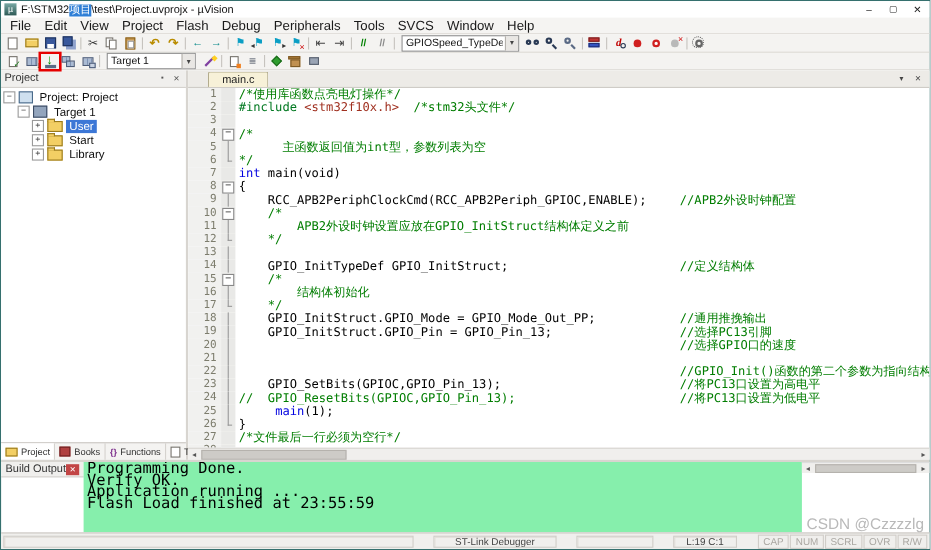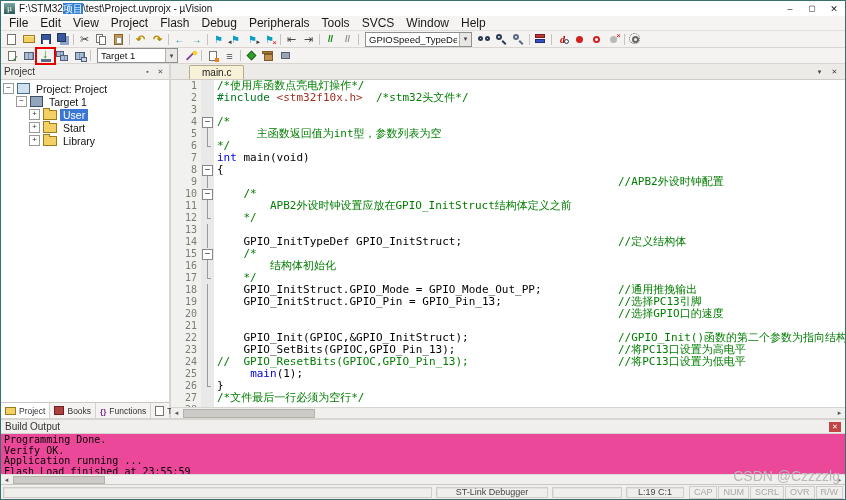--- a/index.html
+++ b/index.html
@@ -137,31 +137,31 @@
   .ct{flex:1;position:relative;padding-left:3px;overflow:hidden;}
   .tail{position:absolute;left:404px;top:0;}
   .tk-pl{color:#000;} .tk-com{color:#007d00;} .tk-kw{color:#0000e0;} .tk-dir{color:#007820;} .tk-str{color:#a03020;}
   .hscroll{height:10px;background:#f0efed;border-top:1px solid #d8d5d0;display:flex;align-items:center;flex:none;}
   .sarr{width:11px;font-size:7px;text-align:center;color:#555;flex:none;}
   .sarr-l::before{content:"◂";} .sarr-r::before{content:"▸";}
   .sthumb{width:130px;height:7px;background:#cdcbc7;border:1px solid #b5b2ad;margin:0 1px;flex:none;}
   .sgrow{flex:1;}
 
   
-  .bo{height:64px;display:flex;flex-direction:column;border-top:2px solid #d8d5d0;flex:none;}
+  .bo{height:64px;display:flex;flex-direction:row;border-top:2px solid #d8d5d0;flex:none;}
   .bohead{height:13px;background:#f0efed;font-size:10px;display:flex;align-items:center;padding:0 4px;color:#333;border-bottom:1px solid #d5d2ce;flex:none;}
   .boclose{margin-left:auto;width:12px;height:10px;background:#c24545;color:#fff;font-size:7px;display:flex;align-items:center;justify-content:center;}
   .boclose::before{content:"✕";}
-  .bobody{flex:1;background:#ec4899;font-family:"DejaVu Sans Mono",monospace;font-size:10px;line-height:10.5px;padding:1px 3px;overflow:hidden;color:#000;}
+  .bobody{flex:1;background:#86efac;font-family:"DejaVu Sans Mono",monospace;font-size:14px;line-height:10.5px;padding:1px 3px;overflow:hidden;color:#000;}
   .boline{height:10.5px;white-space:pre;}
   .boscroll{height:9px;background:#f0efed;border-top:1px solid #ddd;display:flex;align-items:center;flex:none;}
   .boscroll .sthumb{width:90px;height:6px;}
 
   
-  .statusbar{height:15px;background:#f0efed;border-top:1px solid #cac7c2;display:flex;align-items:center;font-size:9px;color:#444;padding:0 2px;gap:4px;flex:none;box-sizing:border-box;}
+  .statusbar{height:15px;background:#f0efed;border-top:1px solid #cac7c2;display:flex;align-items:center;font-size:9px;color:#444;padding:0 2px;gap:18px;flex:none;box-sizing:border-box;}
   .sseg{border:1px solid #d0cdc8;box-shadow:inset 1px 1px 0 #e4e1dc;height:11px;display:inline-flex;align-items:center;justify-content:center;padding:0 6px;box-sizing:border-box;white-space:nowrap;}
   .grow{flex:1;} .w-dbg{width:112px;} .w-sp{width:70px;} .w-cur{width:58px;}
   .sflag{border:1px solid #d0cdc8;height:11px;display:inline-flex;align-items:center;padding:0 4px;color:#aaa7a2;margin-left:1px;white-space:nowrap;}
 
   .watermark{position:absolute;right:6px;bottom:16px;font-size:14px;color:#b9b9b9;z-index:5;}
 </style>
 </head>
 <body>
 
 <div class="win">
@@ -333,34 +333,34 @@
       </div>
       <div class="code" id="code">
           <div class="cl"><span class="ln">1</span><span class="fm"></span><span class="ct"><span class="tk-com">/*使用库函数点亮电灯操作*/</span></span></div>
           <div class="cl"><span class="ln">2</span><span class="fm"></span><span class="ct"><span class="tk-dir">#include </span><span class="tk-str">&lt;stm32f10x.h&gt;</span><span class="tk-com">  /*stm32头文件*/</span></span></div>
           <div class="cl"><span class="ln">3</span><span class="fm"></span><span class="ct"></span></div>
           <div class="cl"><span class="ln">4</span><span class="fm"><span class="fbox"></span></span><span class="ct"><span class="tk-com">/*</span></span></div>
           <div class="cl"><span class="ln">5</span><span class="fm v"></span><span class="ct"><span class="tk-com">      主函数返回值为int型，参数列表为空</span></span></div>
           <div class="cl"><span class="ln">6</span><span class="fm e"></span><span class="ct"><span class="tk-com">*/</span></span></div>
           <div class="cl"><span class="ln">7</span><span class="fm"></span><span class="ct"><span class="tk-kw">int</span><span class="tk-pl"> main(void)</span></span></div>
           <div class="cl"><span class="ln">8</span><span class="fm"><span class="fbox"></span></span><span class="ct"><span class="tk-pl">{</span></span></div>
-          <div class="cl"><span class="ln">9</span><span class="fm v"></span><span class="ct"><span class="tail tk-com">//APB2外设时钟配置</span></span></div>
+          <div class="cl"><span class="ln">9</span><span class="fm v"></span><span class="ct"><span class="tk-pl">    RCC_APB2PeriphClockCmd(RCC_APB2Periph_GPIOC,ENABLE);</span><span class="tail tk-com">//APB2外设时钟配置</span></span></div>
           <div class="cl"><span class="ln">10</span><span class="fm"><span class="fbox"></span></span><span class="ct"><span class="tk-com">    /*</span></span></div>
           <div class="cl"><span class="ln">11</span><span class="fm v"></span><span class="ct"><span class="tk-com">        APB2外设时钟设置应放在GPIO_InitStruct结构体定义之前</span></span></div>
           <div class="cl"><span class="ln">12</span><span class="fm e"></span><span class="ct"><span class="tk-com">    */</span></span></div>
           <div class="cl"><span class="ln">13</span><span class="fm v"></span><span class="ct"></span></div>
           <div class="cl"><span class="ln">14</span><span class="fm v"></span><span class="ct"><span class="tk-pl">    GPIO_InitTypeDef GPIO_InitStruct;</span><span class="tail tk-com">//定义结构体</span></span></div>
           <div class="cl"><span class="ln">15</span><span class="fm"><span class="fbox"></span></span><span class="ct"><span class="tk-com">    /*</span></span></div>
           <div class="cl"><span class="ln">16</span><span class="fm v"></span><span class="ct"><span class="tk-com">        结构体初始化</span></span></div>
           <div class="cl"><span class="ln">17</span><span class="fm e"></span><span class="ct"><span class="tk-com">    */</span></span></div>
           <div class="cl"><span class="ln">18</span><span class="fm v"></span><span class="ct"><span class="tk-pl">    GPIO_InitStruct.GPIO_Mode = GPIO_Mode_Out_PP;</span><span class="tail tk-com">//通用推挽输出</span></span></div>
           <div class="cl"><span class="ln">19</span><span class="fm v"></span><span class="ct"><span class="tk-pl">    GPIO_InitStruct.GPIO_Pin = GPIO_Pin_13;</span><span class="tail tk-com">//选择PC13引脚</span></span></div>
           <div class="cl"><span class="ln">20</span><span class="fm v"></span><span class="ct"><span class="tail tk-com">//选择GPIO口的速度</span></span></div>
           <div class="cl"><span class="ln">21</span><span class="fm v"></span><span class="ct"></span></div>
-          <div class="cl"><span class="ln">22</span><span class="fm v"></span><span class="ct"><span class="tk-pl">    GPIO_Init(GPIOC,&amp;GPIO_InitStruct);</span><span class="tail tk-com">//GPIO_Init()函数的第二个参数为指向结构体</span></span></div>
+          <div class="cl"><span class="ln">22</span><span class="fm v"></span><span class="ct"><span class="tail tk-com">//GPIO_Init()函数的第二个参数为指向结构体</span></span></div>
           <div class="cl"><span class="ln">23</span><span class="fm v"></span><span class="ct"><span class="tk-pl">    GPIO_SetBits(GPIOC,GPIO_Pin_13);</span><span class="tail tk-com">//将PC13口设置为高电平</span></span></div>
           <div class="cl"><span class="ln">24</span><span class="fm v"></span><span class="ct"><span class="tk-com">//  GPIO_ResetBits(GPIOC,GPIO_Pin_13);</span><span class="tail tk-com">//将PC13口设置为低电平</span></span></div>
           <div class="cl"><span class="ln">25</span><span class="fm v"></span><span class="ct"><span class="tk-pl">     </span><span class="tk-kw">main</span><span class="tk-pl">(1);</span></span></div>
           <div class="cl"><span class="ln">26</span><span class="fm e"></span><span class="ct"><span class="tk-pl">}</span></span></div>
           <div class="cl"><span class="ln">27</span><span class="fm"></span><span class="ct"><span class="tk-com">/*文件最后一行必须为空行*/</span></span></div>
           <div class="cl"><span class="ln">28</span><span class="fm"></span><span class="ct"></span></div>
         </div>
       <div class="hscroll">
         <span class="sarr sarr-l"></span>
         <span class="sthumb"></span>

